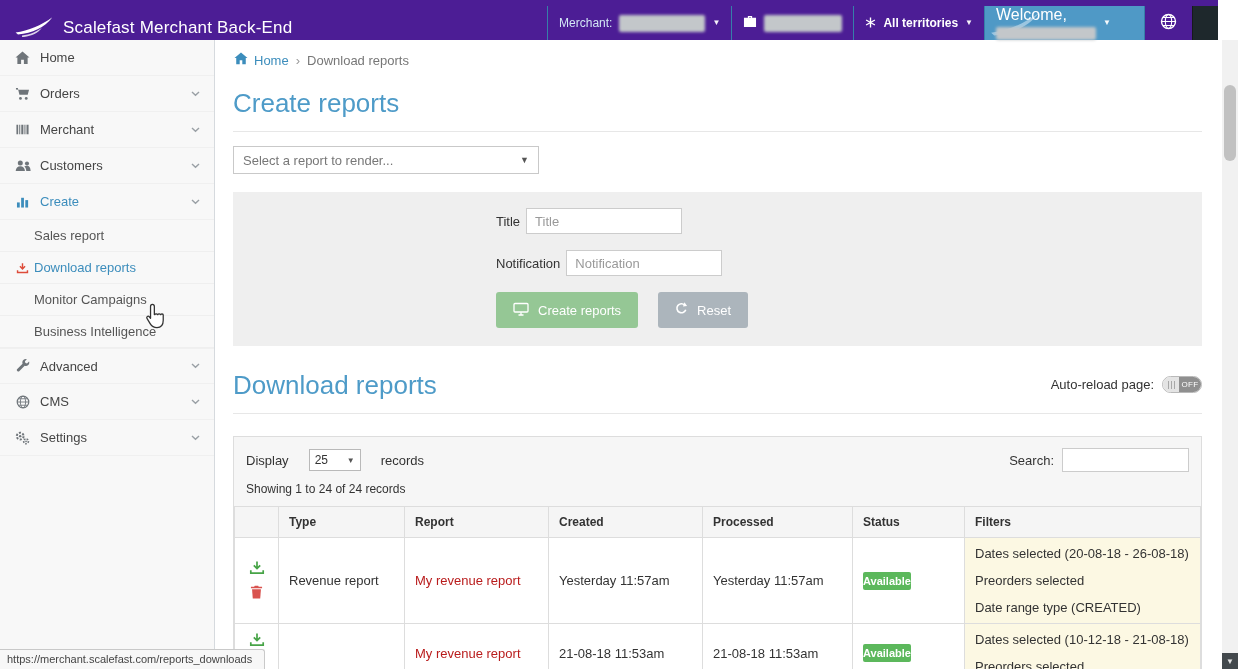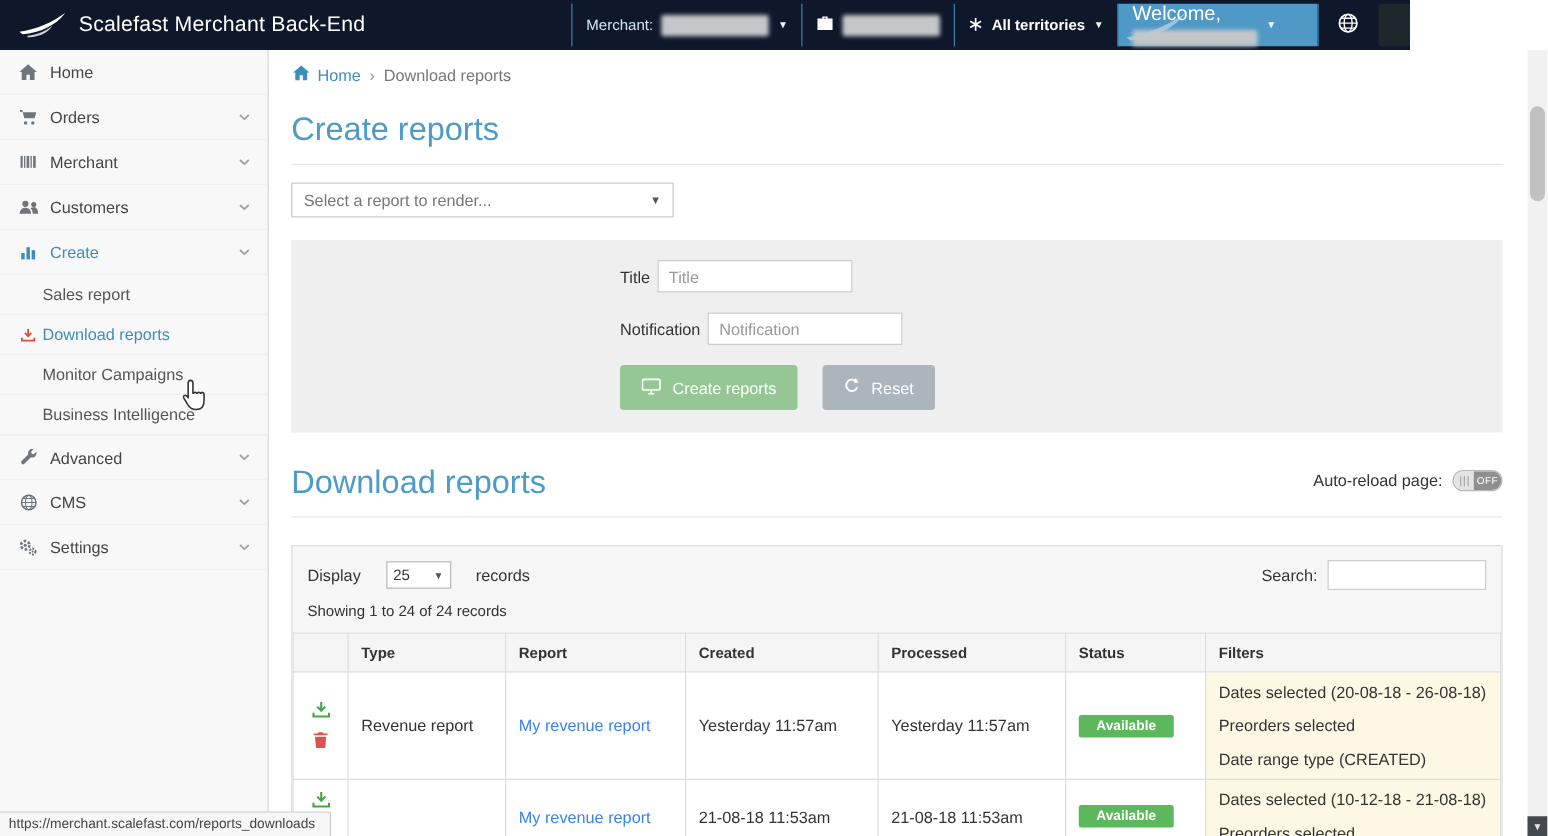--- a/index.html
+++ b/index.html
@@ -1,20 +1,20 @@
 <!DOCTYPE html>
 <html><head>
 <meta charset="utf-8">
 <style>
   *{box-sizing:border-box;margin:0;padding:0}
   html,body{width:1238px;height:669px;overflow:hidden}
   body{position:relative;font-family:"Liberation Sans","DejaVu Sans",sans-serif;font-size:13px;color:#333;background:#fff}
 
   
-  .topbar{position:absolute;top:0;left:0;width:1128px;height:40px;background:#0f172a;display:flex;align-items:center;color:#fff;z-index:20}
+  .topbar{position:absolute;top:0;left:0;width:1218px;height:40px;background:#4c1d95;display:flex;align-items:flex-end;color:#fff;z-index:20}
   .brand{display:flex;align-items:center;gap:9px;padding:0 14px}
   .brand-title{font-size:17px;font-weight:400;letter-spacing:.2px;white-space:nowrap}
   .topbar-right{margin-left:auto;display:flex;align-items:stretch}
   .tb-seg{display:flex;align-items:center;gap:7px;padding:0 11px;border-left:1px solid #367fa9;cursor:pointer;position:relative}
   .tb-label{font-size:12px;color:#d3e7f5;white-space:nowrap}
   .tb-label.strong{color:#fff;font-weight:bold}
   .redacted{background:#c3c7ca;border-radius:2px;filter:blur(1.6px)}
   .caret{font-size:8px;color:#fff;opacity:.95;line-height:1}
   .seg-welcome{background:#4f99c6;min-width:160px}
   .seg-welcome .wcol{display:flex;flex-direction:column;gap:3px;align-items:flex-start;z-index:2}
@@ -72,22 +72,22 @@
   .search-group{margin-left:auto;display:flex;align-items:center;gap:8px}
   .search-group input{width:127px;height:24px;border:1px solid #ccc;padding:0 6px;background:#fff;outline:none;font-family:inherit}
   .showing{padding:8px 12px 10px;font-size:12px;color:#333}
 
   table.reports{width:100%;border-collapse:collapse;background:#fff;font-size:13px;table-layout:fixed}
   table.reports th{background:#f5f5f5;border:1px solid #ddd;text-align:left;font-weight:bold;color:#333;padding:8px 10px;font-size:12px}
   table.reports td{border:1px solid #ddd;padding:8px 10px;vertical-align:middle;color:#333}
   .col-act{width:44px}.col-type{width:126px}.col-report{width:144px}.col-created{width:154px}.col-proc{width:150px}.col-status{width:112px}
   td.actions{text-align:center}
   .act-stack{display:flex;flex-direction:column;align-items:center;gap:7px}
-  a.rlink{color:#3b82f6;text-decoration:none;cursor:pointer}
-  .badge-ok{display:inline-block;background:#5cb85c;color:#fff;font-size:11px;font-weight:bold;padding:3px 14px;border-radius:2px}
+  a.rlink{color:#b91c1c;text-decoration:none;cursor:pointer}
+  .badge-ok{display:inline-block;background:#5cb85c;color:#fff;font-size:11px;font-weight:bold;padding:3px 0;border-radius:2px}
   td.filters{background:#fcf8e3;vertical-align:top;color:#86763f}
   .fline{margin-bottom:12px;font-size:13px}
   .fline:last-child{margin-bottom:0}
 
   
   .scrollbar{position:absolute;top:40px;right:0;width:16px;bottom:0;background:#f1f1f1;z-index:15}
   .sb-thumb{position:absolute;top:45px;left:2px;width:12px;height:76px;background:#c1c1c1;border-radius:6px;cursor:pointer}
   .sb-down{position:absolute;bottom:0;left:0;width:16px;height:16px;background:#43494d;color:#e4e4e4;display:flex;align-items:center;justify-content:center;font-size:8px;cursor:pointer}
 
   

